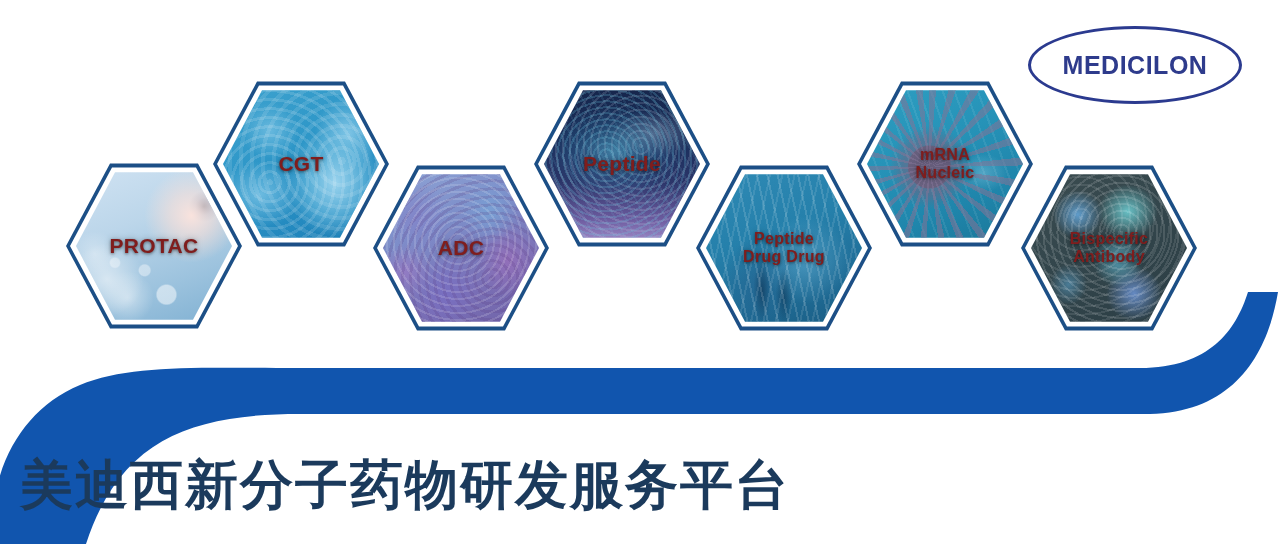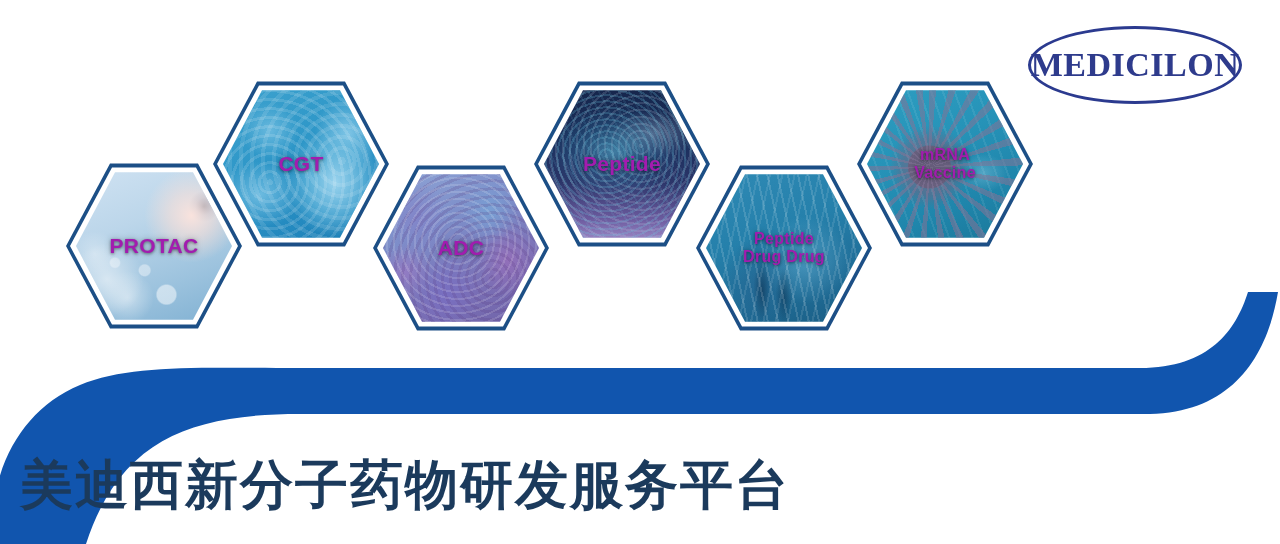--- a/index.html
+++ b/index.html
@@ -43,25 +43,25 @@
     border-radius: 50%;
     background: #ffffff;
     box-sizing: border-box;
   }
   #logo-text {
     position: absolute;
     inset: 0;
     display: flex;
     align-items: center;
     justify-content: center;
-    font-size: 34px;
+    font-size: 25px;
     font-weight: bold;
     letter-spacing: 0.5px;
     color: #2e3b8c;
-    font-family: Liberation Serif, serif;
+    font-family: Liberation Sans, sans-serif;
   }
 
   
   .hex-wrap {
     position: absolute;
     width: 176px;
     height: 170px;
   }
   .hex-outer, .hex-mid, .hex-inner {
     position: absolute;
@@ -89,21 +89,21 @@
     inset: 0;
   }
   .hex-label {
     position: absolute;
     inset: 0;
     display: flex;
     flex-direction: column;
     align-items: center;
     justify-content: center;
     text-align: center;
-    color: #a21caf;
+    color: #7f1d1d;
     font-weight: bold;
     font-size: 21px;
     line-height: 1.12;
     letter-spacing: 0.3px;
     text-shadow: 0 1px 3px rgba(0,0,0,0.45), 0 0 6px rgba(0,0,0,0.25);
     pointer-events: none;
   }
   .hex-label.two-line { font-size: 16px; }
 
   
@@ -326,23 +326,34 @@
     </div>
   </div>
 
   <div class="hex-wrap" style="left:857px; top:79px;">
     <div class="hex-outer"></div>
     <div class="hex-mid"></div>
     <div class="hex-inner">
       <div class="hex-art art-mrna"></div>
       <div class="hex-label two-line">
         <span>mRNA</span>
-        <span>Vaccine</span>
-      </div>
-    </div>
-  </div>
-
+        <span>Nucleic</span>
+      </div>
+    </div>
+  </div>
+
+  <div class="hex-wrap" style="left:1021px; top:163px;">
+    <div class="hex-outer"></div>
+    <div class="hex-mid"></div>
+    <div class="hex-inner">
+      <div class="hex-art art-bispec"></div>
+      <div class="hex-label two-line">
+        <span>Bispecific</span>
+        <span>Antibody</span>
+      </div>
+    </div>
+  </div>
 
   <div id="title">
     <span id="title-inner">美迪西新分子药物研发服务平台</span>
   </div>
 
 </div>
 
 </body></html>

